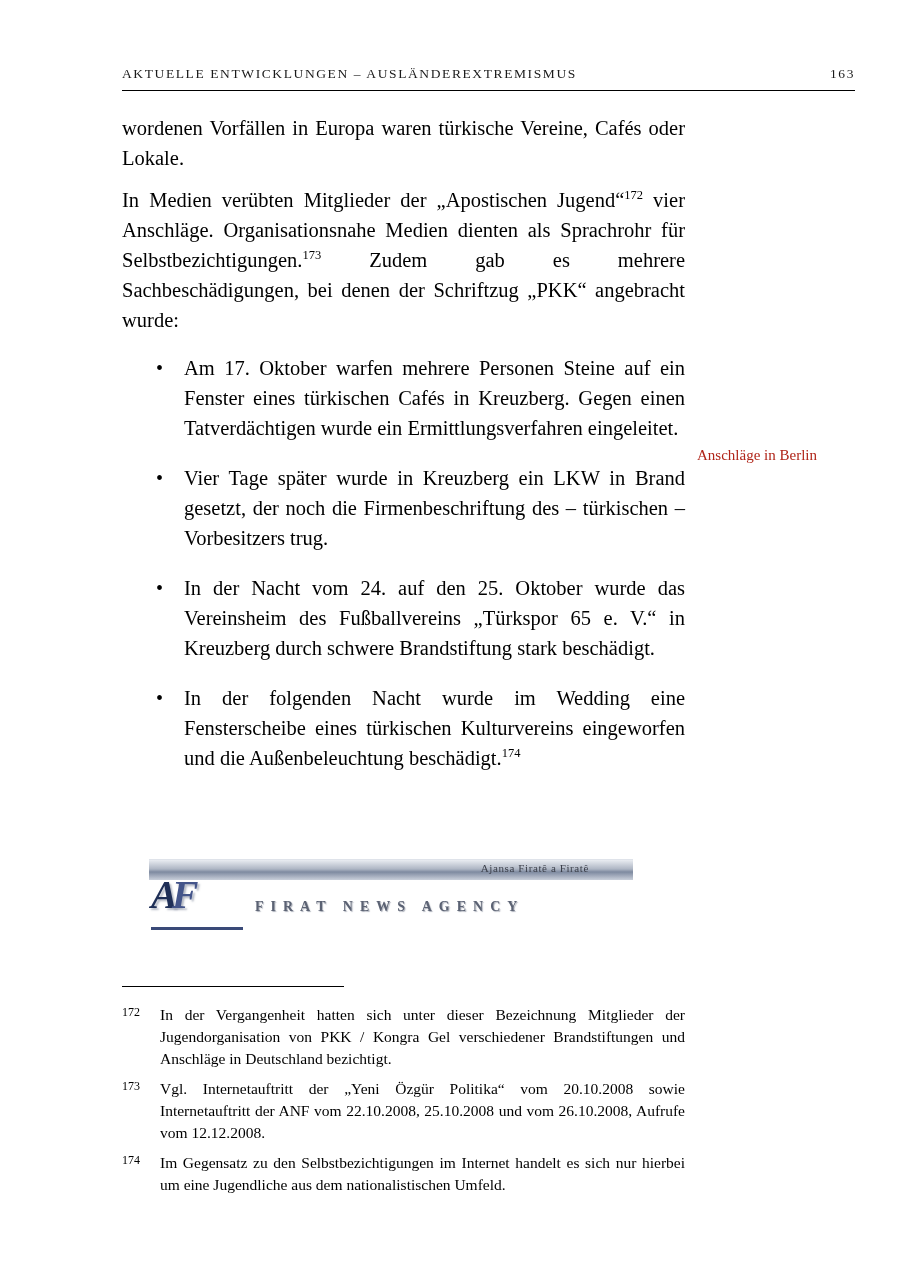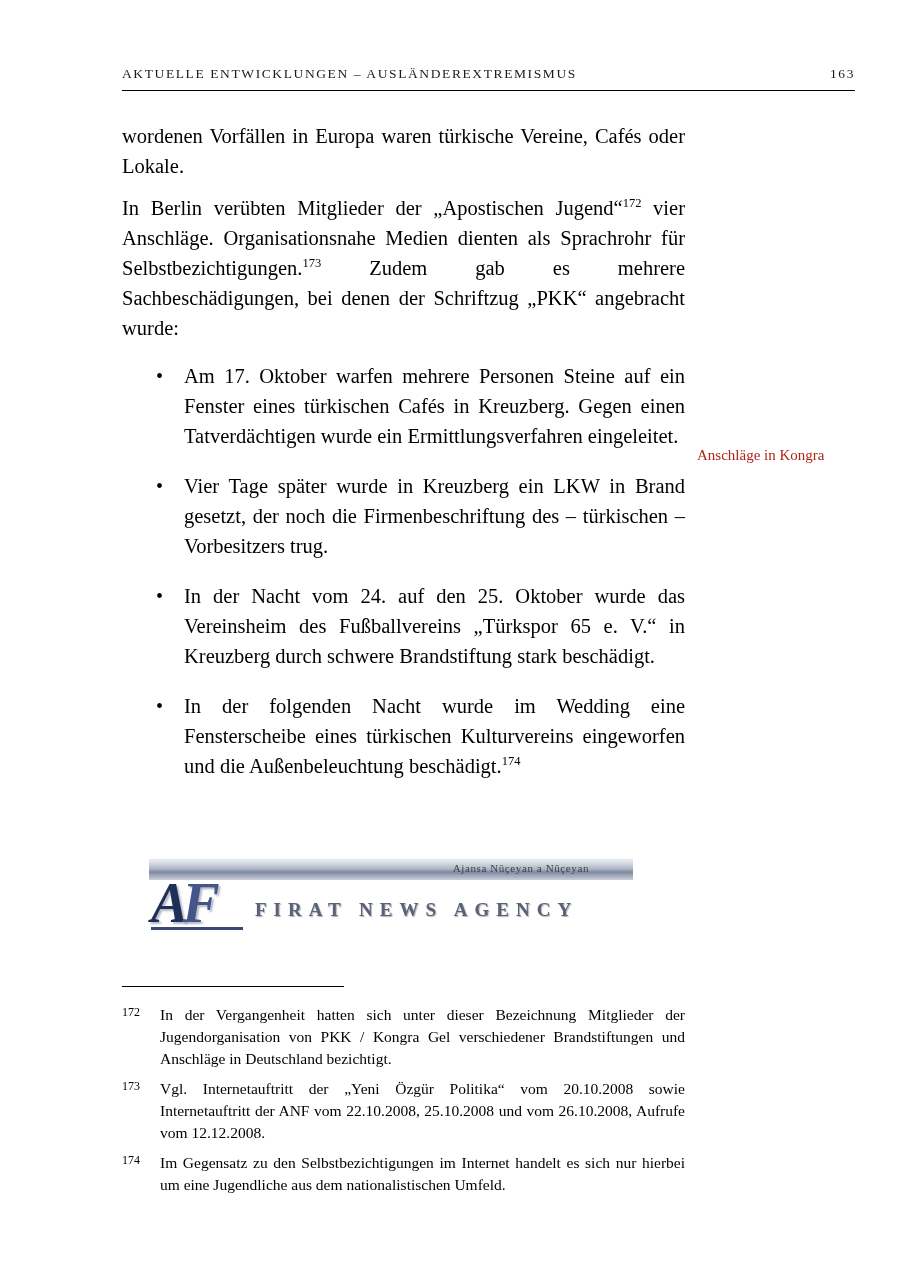--- a/index.html
+++ b/index.html
@@ -49,21 +49,21 @@
   .header-page { letter-spacing: 1.6px; }
 
   
   .body-col {
     position: absolute;
     left: 122px;
     top: 105px;
     width: 563px;
   }
   p.para {
-    margin: 8px 0 12px 0;
+    margin: 0 0 12px 0;
     font-size: 20.5px;
     line-height: 30px;
     text-align: justify;
     text-justify: inter-word;
     hyphens: manual;
   }
   p.para:last-child { margin-bottom: 0; }
 
   sup.fn {
     font-size: 12.5px;
@@ -129,21 +129,21 @@
     font-family: "Liberation Serif", serif;
     font-size: 11px;
     letter-spacing: 0.6px;
     color: #3b3f4a;
   }
   .logo-af {
     position: absolute;
     left: 8px;
     top: 12px;
     font-family: "Liberation Serif", serif;
-    font-size: 56px;
+    font-size: 40px;
     font-weight: bold;
     font-style: italic;
     letter-spacing: -6px;
     color: #2b3a63;
     text-shadow: 2px 2px 2px rgba(120,130,150,0.55);
   }
   .logo-af .a-glyph { color: #1f2f57; }
   .logo-af .f-glyph { color: #44558a; }
   .logo-underline {
     position: absolute;
@@ -151,21 +151,21 @@
     top: 68px;
     width: 92px;
     height: 3px;
     background: #3a4a78;
   }
   .logo-words {
     position: absolute;
     left: 112px;
     top: 40px;
     font-family: "Liberation Serif", serif;
-    font-size: 19px;
+    font-size: 14px;
     font-weight: bold;
     letter-spacing: 7px;
     color: #5b6273;
     text-shadow: 1px 1px 1px rgba(150,155,168,0.8);
   }
 
   
   .fn-rule {
     position: absolute;
     left: 122px;
@@ -203,36 +203,36 @@
   <div class="header">
     <span class="header-title">AKTUELLE ENTWICKLUNGEN – AUSLÄNDEREXTREMISMUS</span>
     <span class="header-page">163</span>
   </div>
   <div class="header-rule"></div>
 
   <div class="body-col">
 
     <p class="para">wordenen Vorfällen in Europa waren türkische Vereine, Cafés oder Lokale.</p>
 
-    <p class="para"><span>In Berlin verübten Mitglieder der „Apostischen Jugend“</span><sup class="fn">172</sup><span> vier Anschläge. Organisationsnahe Medien dienten als Sprachrohr für Selbstbezichtigungen.</span><sup class="fn">173</sup><span> Zudem gab es mehrere Sachbeschädigungen, bei denen der Schriftzug „PKK“ angebracht wurde:</span></p>
+    <p class="para"><span>In Medien verübten Mitglieder der „Apostischen Jugend“</span><sup class="fn">172</sup><span> vier Anschläge. Organisationsnahe Medien dienten als Sprachrohr für Selbstbezichtigungen.</span><sup class="fn">173</sup><span> Zudem gab es mehrere Sachbeschädigungen, bei denen der Schriftzug „PKK“ angebracht wurde:</span></p>
 
     <ul class="bullets">
       <li><span class="bullet">•</span><span>Am 17. Oktober warfen mehrere Personen Steine auf ein Fenster eines türkischen Cafés in Kreuzberg. Gegen einen Tatverdächtigen wurde ein Ermittlungsverfahren eingeleitet.</span></li>
       <li><span class="bullet">•</span><span>Vier Tage später wurde in Kreuzberg ein LKW in Brand gesetzt, der noch die Firmenbeschriftung des – türkischen – Vorbesitzers trug.</span></li>
       <li><span class="bullet">•</span><span>In der Nacht vom 24. auf den 25. Oktober wurde das Vereinsheim des Fußballvereins „Türkspor 65 e. V.“ in Kreuzberg durch schwere Brandstiftung stark beschädigt.</span></li>
       <li><span class="bullet">•</span><span>In der folgenden Nacht wurde im Wedding eine Fensterscheibe eines türkischen Kulturvereins eingeworfen und die Außenbeleuchtung beschädigt.</span><sup class="fn">174</sup></li>
     </ul>
 
   </div>
 
-  <div class="margin-note">Anschläge in Kongra</div>
+  <div class="margin-note">Anschläge in Berlin</div>
 
   <div class="logo-wrap">
     <div class="logo-bar">
-      <span class="logo-bar-text">Ajansa Nûçeyan a Nûçeyan</span>
+      <span class="logo-bar-text">Ajansa Firatê a Firatê</span>
     </div>
     <div class="logo-af"><span class="a-glyph">A</span><span class="f-glyph">F</span></div>
     <div class="logo-underline"></div>
     <div class="logo-words">FIRAT NEWS AGENCY</div>
   </div>
 
   <div class="fn-rule"></div>
   <div class="footnotes">
     <div class="footnote"><span class="fn-num">172</span><span>In der Vergangenheit hatten sich unter dieser Bezeichnung Mitglieder der Jugendorganisation von PKK / Kongra Gel verschiedener Brandstiftungen und Anschläge in Deutschland bezichtigt.</span></div>
     <div class="footnote"><span class="fn-num">173</span><span>Vgl. Internetauftritt der „Yeni Özgür Politika“ vom 20.10.2008 sowie Internetauftritt der ANF vom 22.10.2008, 25.10.2008 und vom 26.10.2008, Aufrufe vom 12.12.2008.</span></div>

